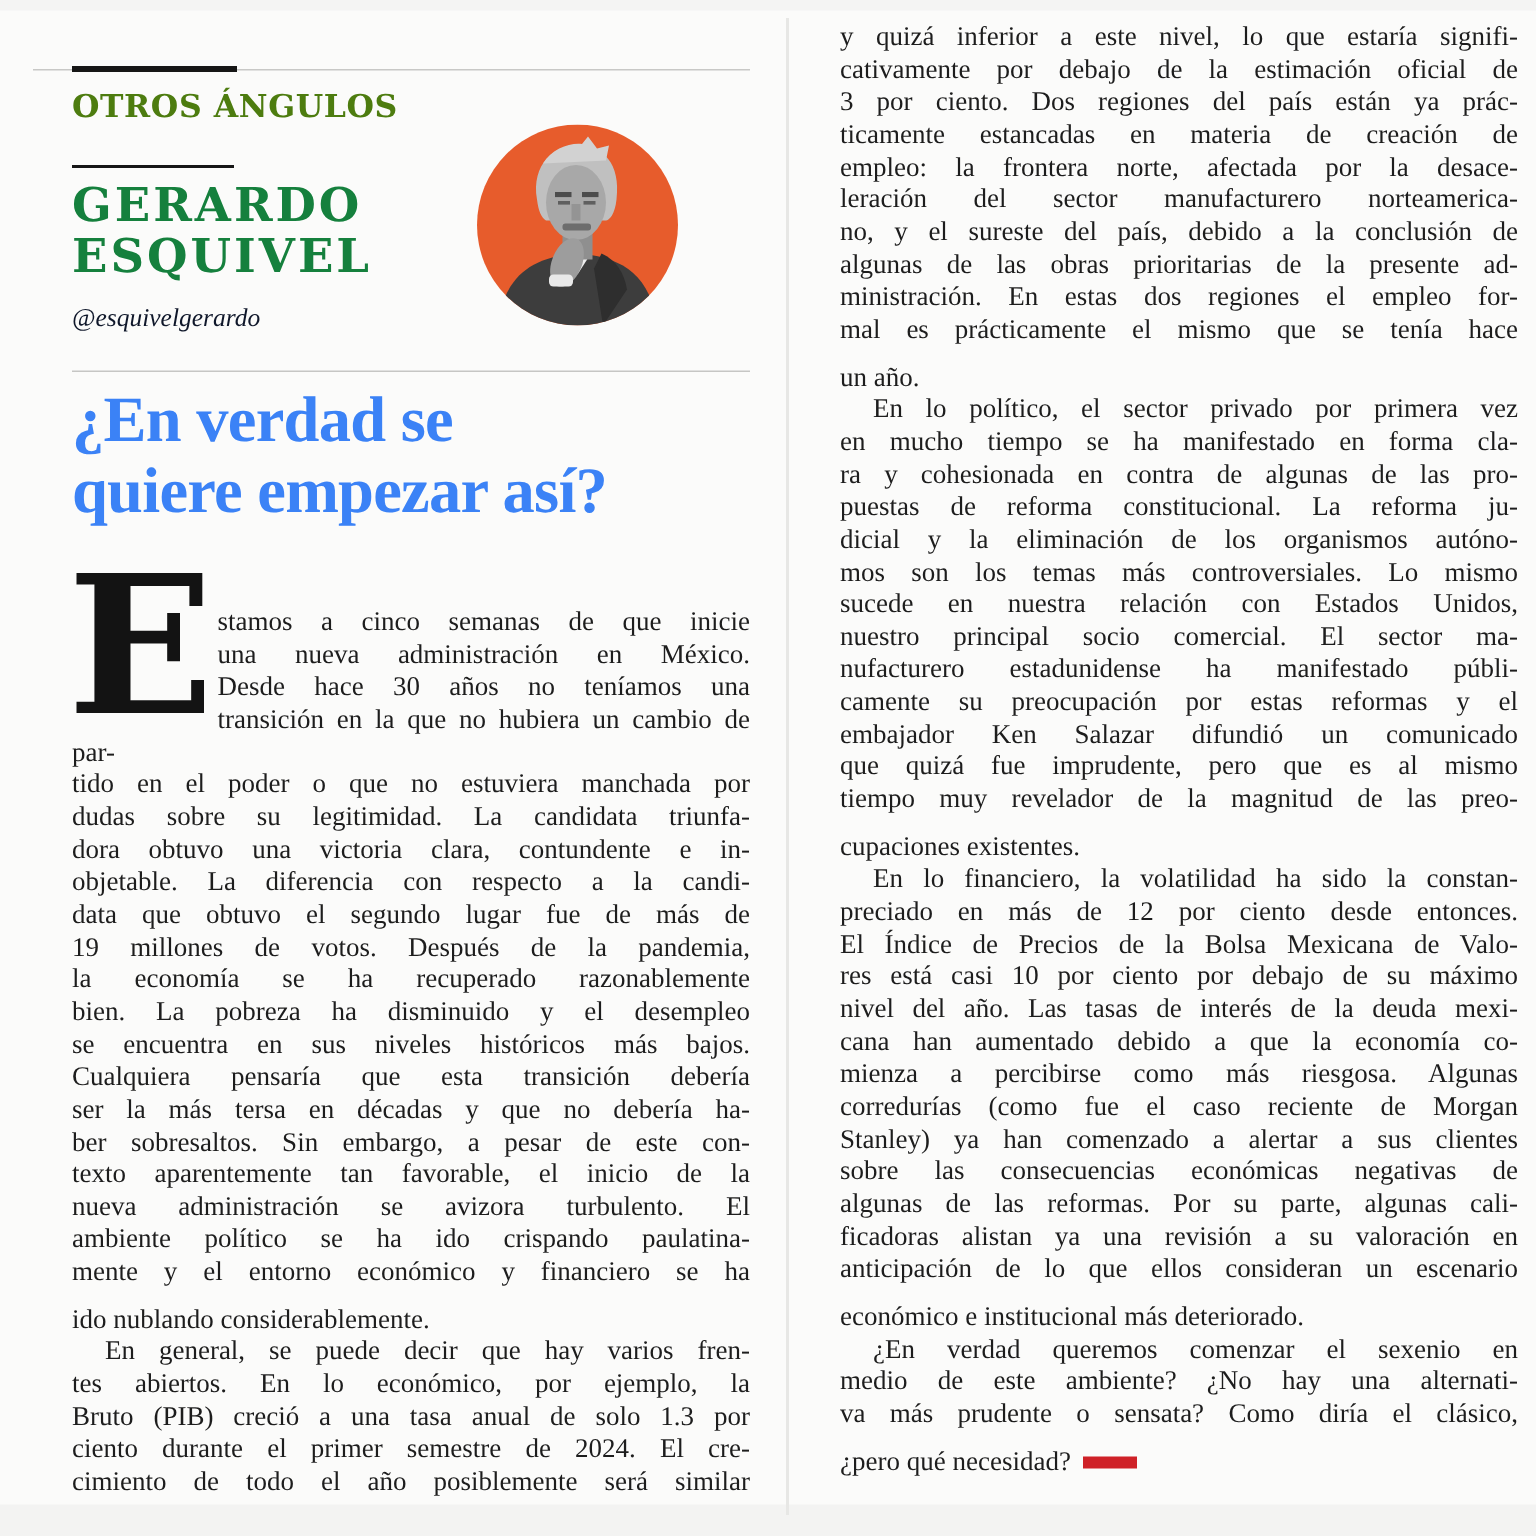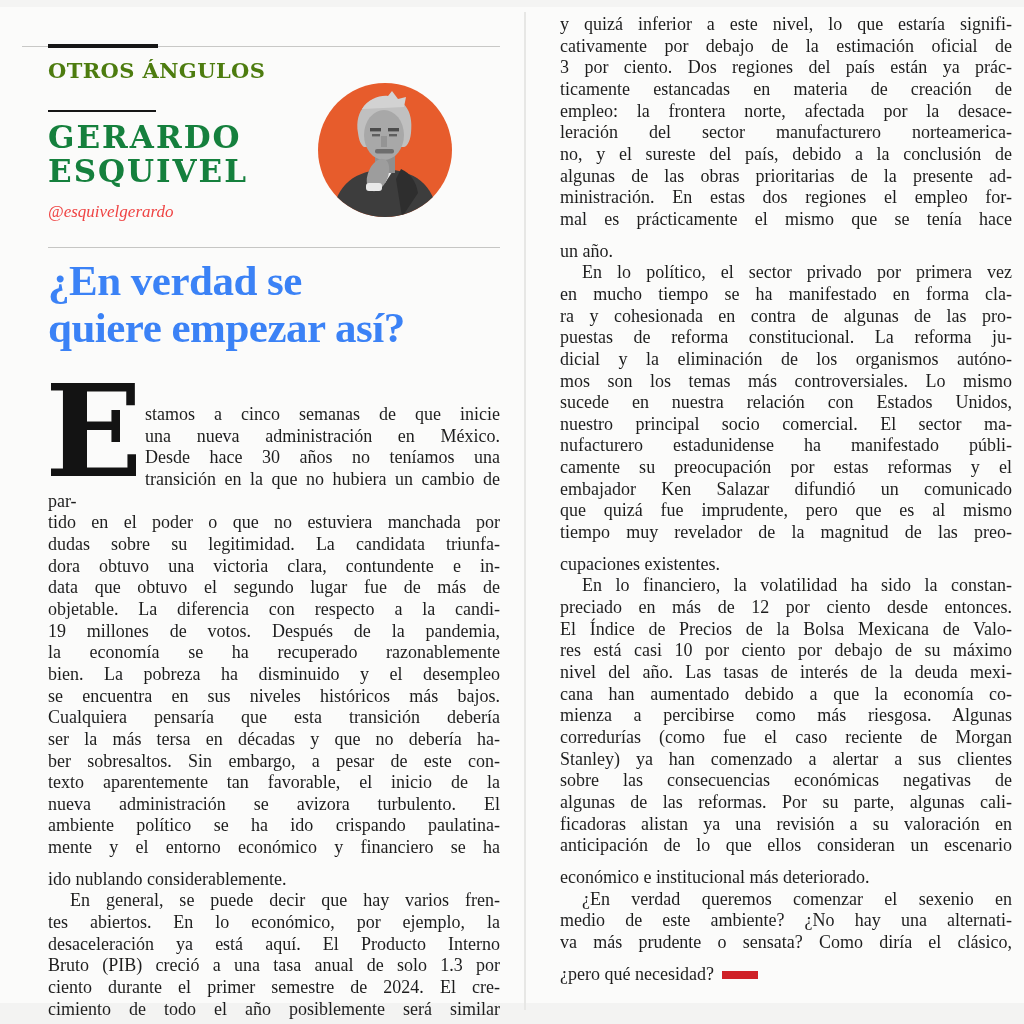--- a/index.html
+++ b/index.html
@@ -24,21 +24,21 @@
     position:absolute;left:0;top:58px;
     font-family:"DejaVu Serif", serif;font-weight:700;font-size:21px;
     letter-spacing:.4px;color:#4d7c0f;
   }
   .author-rule{position:absolute;left:0;top:110px;width:108px;height:2px;background:#161616;}
   .author-name{
     position:absolute;left:0;top:120px;
     font-family:"DejaVu Serif", serif;font-weight:700;font-size:31px;line-height:34px;
     letter-spacing:2px;color:#15803d;
   }
-  .handle{position:absolute;left:0;top:202px;font-style:italic;font-size:17px;color:#ef4444;}
+  .handle{position:absolute;left:0;top:202px;font-style:italic;font-size:17px;color:#0f172a;}
 
   .avatar{position:absolute;left:270px;top:83px;width:134px;height:134px;}
   .avatar svg{display:block;}
 
   .title-rule{position:absolute;left:0;top:247px;width:452px;height:1px;background:#c6c6c4;}
   .title{
     position:absolute;left:0;top:257px;width:452px;
     font-weight:700;font-size:43px;line-height:47px;letter-spacing:-.5px;color:#3b82f6;
   }
 
@@ -132,37 +132,36 @@
       <div class="dropcap">
         <span class="dropcap-glyph">E</span>
       </div>
       <div class="bline">stamos a cinco semanas de que inicie</div>
       <div class="bline">una nueva administración en México.</div>
       <div class="bline">Desde hace 30 años no teníamos una</div>
       <div class="bline">transición en la que no hubiera un cambio de par-</div>
       <div class="bline">tido en el poder o que no estuviera manchada por</div>
       <div class="bline">dudas sobre su legitimidad. La candidata triunfa-</div>
       <div class="bline">dora obtuvo una victoria clara, contundente e in-</div>
+      <div class="bline">objetable. La diferencia con respecto a la candi-</div>
       <div class="bline">data que obtuvo el segundo lugar fue de más de</div>
-      <div class="bline">objetable. La diferencia con respecto a la candi-</div>
       <div class="bline">19 millones de votos. Después de la pandemia,</div>
       <div class="bline">la economía se ha recuperado razonablemente</div>
       <div class="bline">bien. La pobreza ha disminuido y el desempleo</div>
       <div class="bline">se encuentra en sus niveles históricos más bajos.</div>
       <div class="bline">Cualquiera pensaría que esta transición debería</div>
       <div class="bline">ser la más tersa en décadas y que no debería ha-</div>
       <div class="bline">ber sobresaltos. Sin embargo, a pesar de este con-</div>
       <div class="bline">texto aparentemente tan favorable, el inicio de la</div>
       <div class="bline">nueva administración se avizora turbulento. El</div>
       <div class="bline">ambiente político se ha ido crispando paulatina-</div>
       <div class="bline">mente y el entorno económico y financiero se ha</div>
       <div class="bline rag">ido nublando considerablemente.</div>
       <div class="bline indent">En general, se puede decir que hay varios fren-</div>
       <div class="bline">tes abiertos. En lo económico, por ejemplo, la</div>
-      <div class="bline">desaceleración ya está aquí. El Producto Interno</div>
       <div class="bline">Bruto (PIB) creció a una tasa anual de solo 1.3 por</div>
       <div class="bline">ciento durante el primer semestre de 2024. El cre-</div>
       <div class="bline">cimiento de todo el año posiblemente será similar</div>
     </div>
 </div>
 
 <div class="col col-right">
   <div class="body body-right">
       <div class="bline">y quizá inferior a este nivel, lo que estaría signifi-</div>
       <div class="bline">cativamente por debajo de la estimación oficial de</div>

